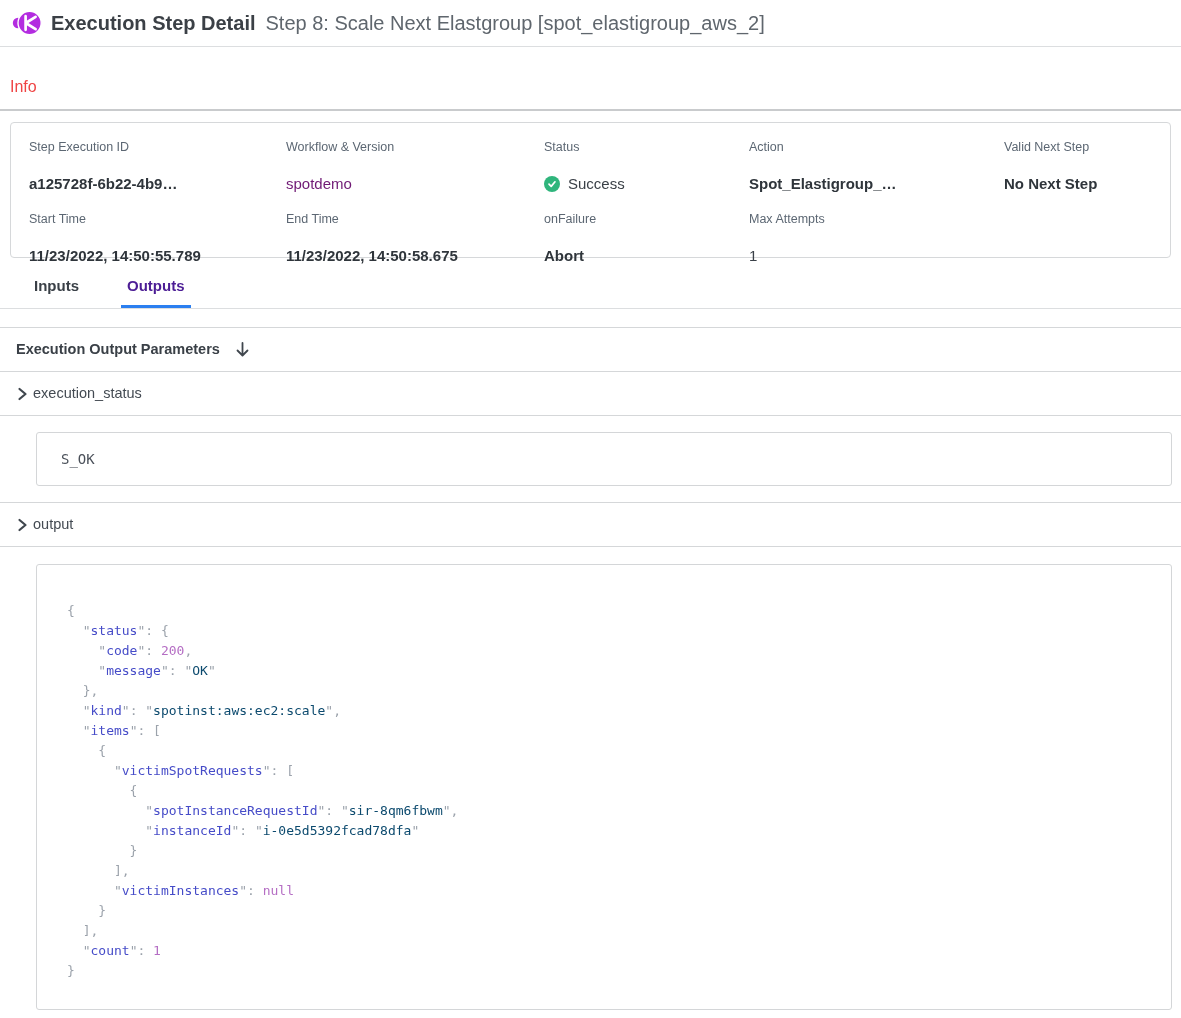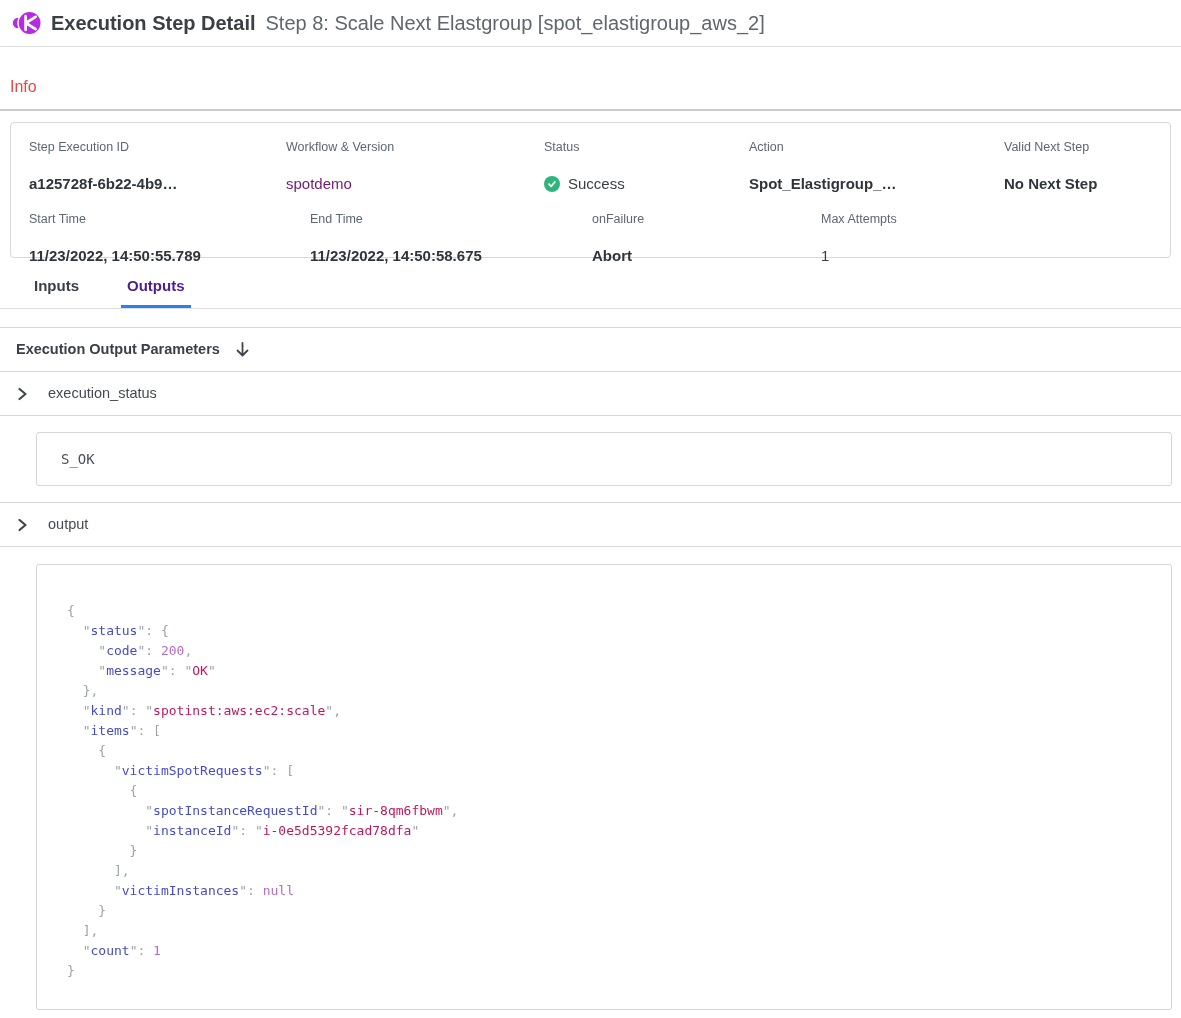--- a/index.html
+++ b/index.html
@@ -12,52 +12,52 @@
   .title { font-size: 20px; font-weight: 700; color: #3b4046; margin-right: 10px; white-space: nowrap; }
   .subtitle { font-size: 20px; font-weight: 400; color: #5f666d; white-space: nowrap; }
 
   
   .info-heading { margin: 30px 0 0 10px; font-size: 16px; font-weight: 500; color: #ef4444; line-height: 20px; }
   .hr { border: none; height: 1px; background: #d5d7d9; width: 100%; }
   .hr-strong { height: 2px; background: #c9cbcd; margin-top: 12px; }
 
   .info-card { margin: 11px 10px 0 10px; height: 136px; border: 1px solid #d6d8da; border-radius: 4px; padding: 17px 0 0 18px; }
   .field-grid { display: grid; grid-template-columns: 257px 258px 205px 255px 1fr; }
-  .field-grid.row2 { margin-top: 19px; gap: 24px; }
+  .field-grid.row2 { margin-top: 19px; }
   .f-label { font-size: 12.5px; color: #5c6773; line-height: 15px; }
   .f-value { margin-top: 20px; font-size: 15px; font-weight: 700; color: #2f353b; line-height: 18px; }
   .f-value.regular { font-weight: 400; color: #3a4047; }
   .f-link { color: #701a75; font-weight: 400; text-decoration: none; cursor: pointer; }
   .status-val { display: flex; align-items: center; gap: 8px; font-weight: 400; color: #3a4047; }
   .check-circle { width: 16px; height: 16px; border-radius: 50%; background: #2fb57c; display: inline-flex; align-items: center; justify-content: center; flex: 0 0 auto; }
 
   
   .tabs { padding-left: 28px; display: flex; gap: 36px; border-bottom: 1px solid #dcdee0; }
   .tab { padding: 19px 6px 10px 6px; font-size: 15px; font-weight: 600; line-height: 18px; color: #3a4047; cursor: pointer; border-bottom: 3px solid transparent; }
   .tab.active { color: #4c1d95; border-bottom-color: #2b7ff0; }
 
   .spacer18 { height: 18px; }
 
   
   .eop-row { display: flex; align-items: center; padding: 12px 0 13px 16px; border-bottom: 1px solid #d5d7d9; }
   .eop-label { font-size: 14.5px; font-weight: 700; color: #3a4047; line-height: 18px; }
   .arrow-btn { margin-left: 14px; background: none; border: none; cursor: pointer; display: inline-flex; align-items: center; padding: 0; }
 
   .collapse-row { display: flex; align-items: center; padding: 13px 0 13px 16px; border-bottom: 1px solid #d5d7d9; cursor: pointer; }
-  .collapse-label { margin-left: 19px; font-size: 14.5px; font-weight: 400; color: #434a52; line-height: 17px; }
+  .collapse-label { margin-left: 4px; font-size: 14.5px; font-weight: 400; color: #434a52; line-height: 17px; }
 
   
   .value-box { margin: 16px 9px 0 36px; height: 54px; border: 1px solid #d4d6d8; border-radius: 3px; display: flex; align-items: center; padding-left: 24px; }
   .value-box-text { font-family: "DejaVu Sans Mono", monospace; font-size: 14px; color: #4a5059; }
   .hr-after-box { margin-top: 16px; }
 
   .code-box { margin: 17px 9px 0 36px; height: 446px; border: 1px solid #d4d6d8; border-radius: 3px; padding: 36px 0 0 30px; overflow: hidden; }
   .code-box pre { font-family: "DejaVu Sans Mono", monospace; font-size: 13px; line-height: 20px; color: #9ba2ab; }
   .j-key { color: #464cc8; }
-  .j-str { color: #be185d; }
+  .j-str { color: #0c4a6e; }
   .j-num { color: #b56ec4; }
   .j-q { color: #9ba2ab; }
 </style>
 </head>
 <body>
 
 <div class="header">
   <span class="logo">
     <svg width="30" height="30" viewBox="0 0 30 30">
       <circle cx="6" cy="15" r="5.2" fill="#b32ce0"></circle>

